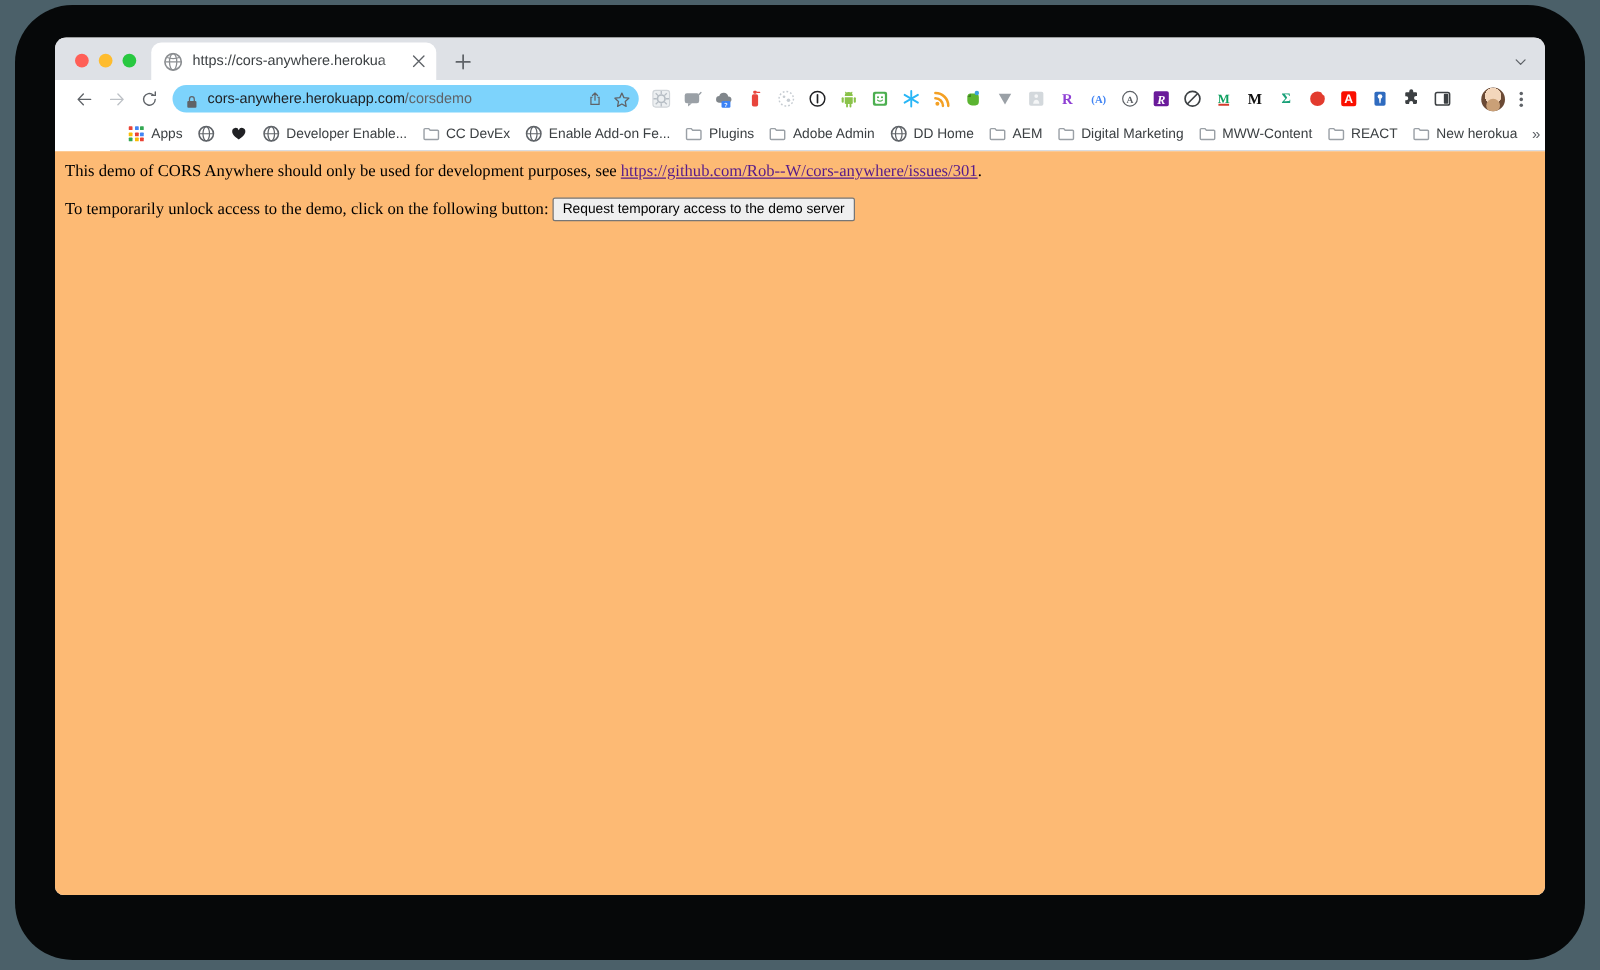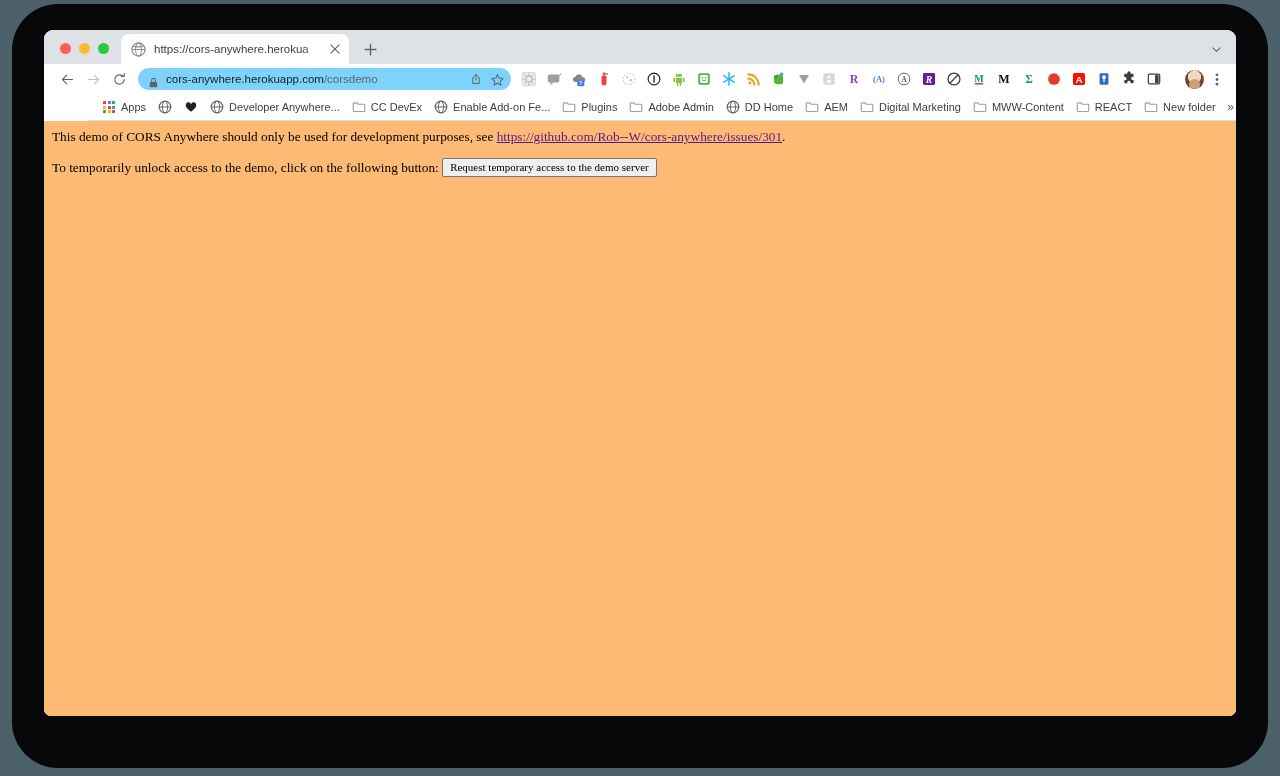--- a/index.html
+++ b/index.html
@@ -268,21 +268,21 @@
     color: #000000;
     line-height: 1.16;
     overflow: hidden;
   }
   #page p { margin: 0 0 14px 0; }
   #demo-link {
     color: #551a8b;
     text-decoration: underline;
   }
   #request-access-button {
-    font-family: Liberation Serif, serif;
+    font-family: Liberation Sans, sans-serif;
     font-size: 11px;
     color: #000;
     background: #efefef;
     border: 1px solid #767676;
     border-radius: 2px;
     padding: 2px 7px;
     line-height: 13px;
     vertical-align: 1px;
   }
 </style>
@@ -625,21 +625,21 @@
     </div>
 
     <div class="bm">
       <span class="bm-icon">
         <svg viewBox="0 0 16 16" width="14" height="14">
           <circle cx="8" cy="8" r="6.6" fill="none" stroke="#5f6368" stroke-width="1.4"></circle>
           <ellipse cx="8" cy="8" rx="3" ry="6.6" fill="none" stroke="#5f6368" stroke-width="1.1"></ellipse>
           <path d="M1.5 8h13" stroke="#5f6368" stroke-width="1.1"></path>
         </svg>
       </span>
-      <span class="bm-label">Developer Anywhere...</span>
+      <span class="bm-label">Developer Enable...</span>
     </div>
 
     <div class="bm">
       <span class="bm-icon">
         <svg viewBox="0 0 16 16" width="14" height="14">
           <path d="M1.4 4.2a.9.9 0 0 1 .9-.9h3.4l1.3 1.5h6.7a.9.9 0 0 1 .9.9v6.6a.9.9 0 0 1-.9.9H2.3a.9.9 0 0 1-.9-.9Z" fill="none" stroke="#9aa0a6" stroke-width="1.3"></path>
         </svg>
       </span>
       <span class="bm-label">CC DevEx</span>
     </div>
@@ -719,21 +719,21 @@
       </span>
       <span class="bm-label">REACT</span>
     </div>
 
     <div class="bm">
       <span class="bm-icon">
         <svg viewBox="0 0 16 16" width="14" height="14">
           <path d="M1.4 4.2a.9.9 0 0 1 .9-.9h3.4l1.3 1.5h6.7a.9.9 0 0 1 .9.9v6.6a.9.9 0 0 1-.9.9H2.3a.9.9 0 0 1-.9-.9Z" fill="none" stroke="#9aa0a6" stroke-width="1.3"></path>
         </svg>
       </span>
-      <span class="bm-label">New folder</span>
+      <span class="bm-label">New herokua</span>
     </div>
 
     <div id="bm-overflow">»</div>
 
     <div id="bm-separator"></div>
 
     <div class="bm">
       <span class="bm-icon">
         <svg viewBox="0 0 16 16" width="14" height="14">
           <path d="M1.4 4.2a.9.9 0 0 1 .9-.9h3.4l1.3 1.5h6.7a.9.9 0 0 1 .9.9v6.6a.9.9 0 0 1-.9.9H2.3a.9.9 0 0 1-.9-.9Z" fill="none" stroke="#9aa0a6" stroke-width="1.3"></path>

